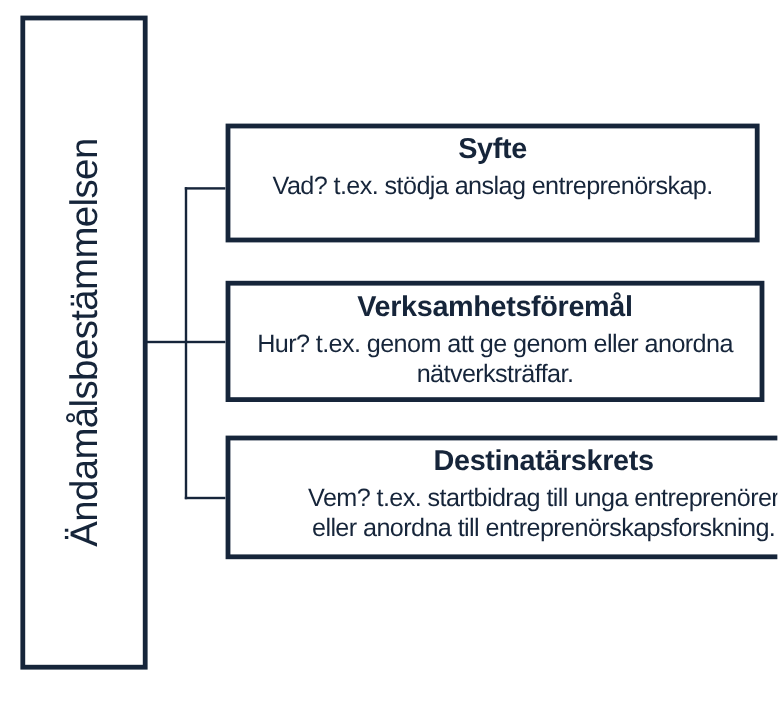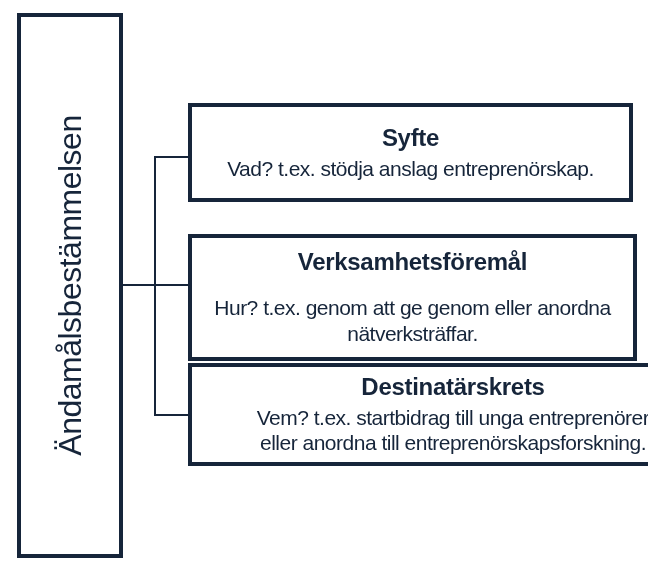--- a/index.html
+++ b/index.html
@@ -35,26 +35,25 @@
     transform: rotate(-90deg);
     white-space: nowrap;
     font-size: 32px;
     font-weight: 400;
     letter-spacing: -0.5px;
   }
   .node {
     display: flex;
     flex-direction: column;
     align-items: center;
-    justify-content: center;
     text-align: center;
     padding: 4px 8px;
   }
   .node-1 { left: 188px; top: 103px; width: 445px; height: 99px; }
-  .node-2 { left: 188px; top: 234px; width: 449px; height: 127px; gap: 15px; }
+  .node-2 { left: 188px; top: 234px; width: 449px; height: 101px; }
   .node-3 { left: 188px; top: 363px; width: 530px; height: 103px; }
   .node-title {
     font-weight: bold;
     font-size: 24px;
     line-height: 1.2;
     letter-spacing: -0.3px;
     margin-bottom: 3px;
   }
   .node-body {
     font-size: 21px;

